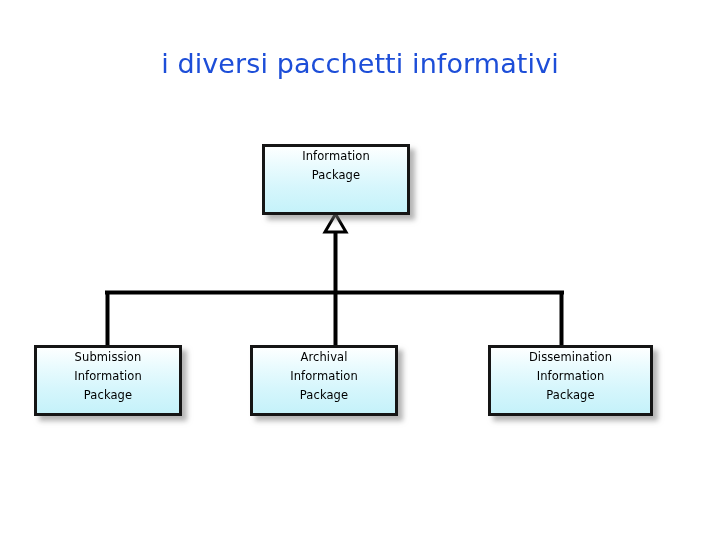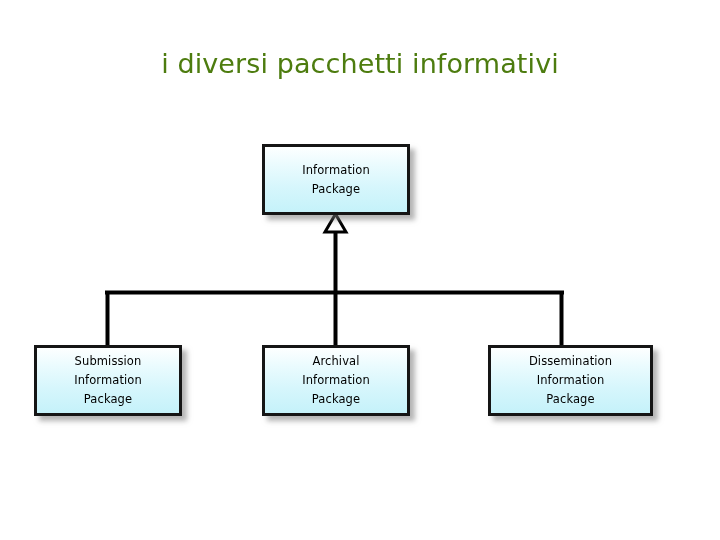--- a/index.html
+++ b/index.html
@@ -25,21 +25,21 @@
   
   #slide-title {
     position: absolute;
     left: 0;
     top: 47px;
     width: 720px;
     text-align: center;
     font-size: 27px;
     font-weight: 400;
     line-height: 34px;
-    color: #4d7c0f;
+    color: #1d4ed8;
     letter-spacing: 0.1px;
     white-space: nowrap;
   }
 
   
   #diagram {
     position: absolute;
     left: 0;
     top: 0;
     width: 720px;
@@ -47,21 +47,20 @@
   }
 
   
   .uml-box {
     position: absolute;
     box-sizing: border-box;
     border: 3px solid #151515;
     background-image: linear-gradient(to bottom, #fdffff 0%, #eafbfe 28%, #d6f6fc 62%, #c5f2fa 100%);
     box-shadow: 5px 5px 5px rgba(120, 120, 120, 0.55);
     display: flex;
-    align-items: center;
     justify-content: center;
   }
 
   .uml-box .box-label {
     display: block;
     width: 100%;
     text-align: center;
     font-family: "DejaVu Sans", "Liberation Sans", sans-serif;
     font-size: 11.5px;
     line-height: 19px;
@@ -79,21 +78,21 @@
   }
 
   
   #box-sip {
     left: 34px;
     top: 345px;
     width: 148px;
     height: 71px;
   }
   #box-aip {
-    left: 262px;
+    left: 250px;
     top: 345px;
     width: 148px;
     height: 71px;
   }
   #box-dip {
     left: 488px;
     top: 345px;
     width: 165px;
     height: 71px;
   }

